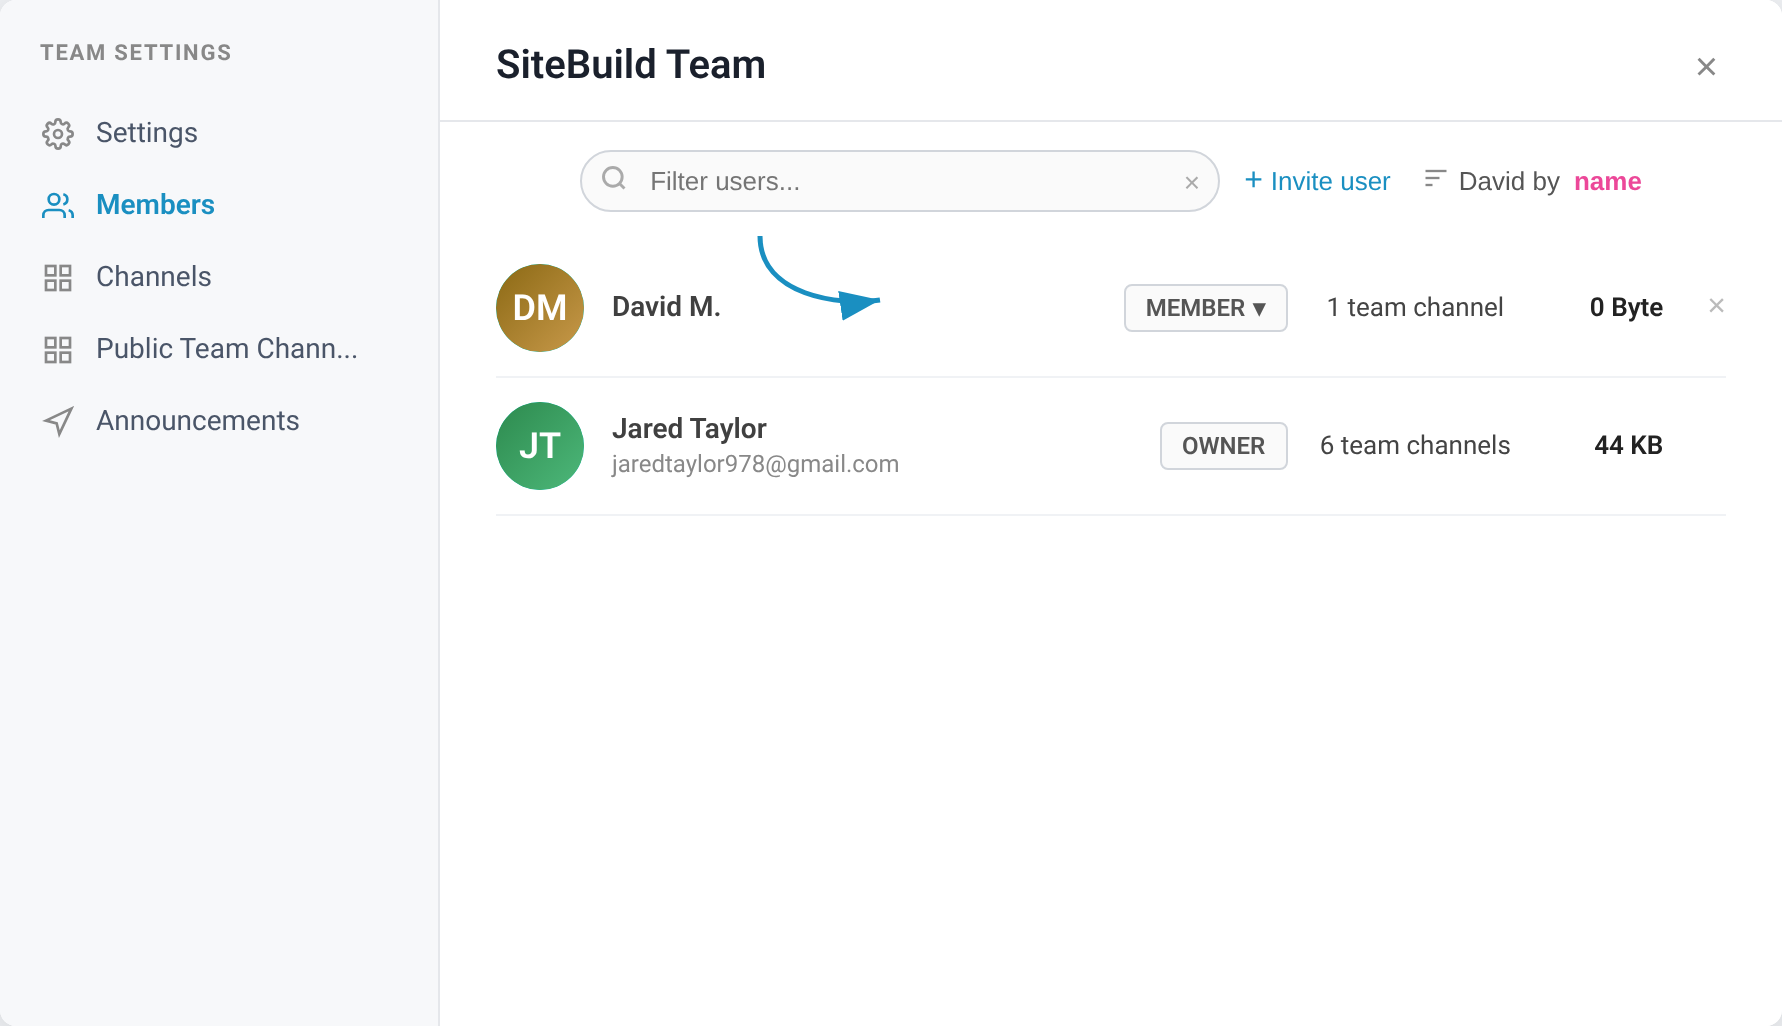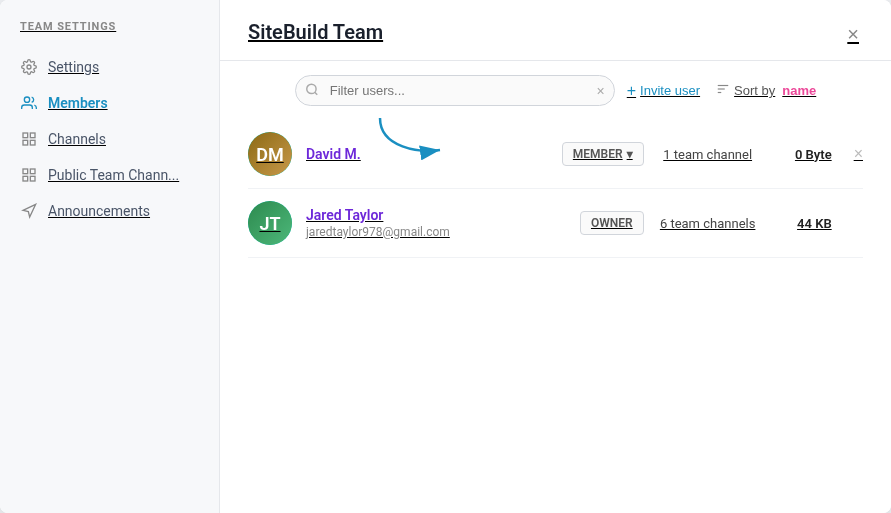--- a/index.html
+++ b/index.html
@@ -15,21 +15,20 @@
     }
 
     .modal {
       width: 891px;
       height: 513px;
       background: #fff;
       display: flex;
       box-shadow: 0 4px 24px rgba(0,0,0,0.15);
       border-radius: 8px;
       overflow: hidden;
-      text-decoration: underline;
     }
 
     
     .sidebar {
       width: 220px;
       min-width: 220px;
       background: #f7f8fa;
       border-right: 1px solid #e5e7eb;
       padding: 20px 0 0 0;
       display: flex;
@@ -227,21 +226,21 @@
     }
 
     .member-info {
       flex: 1;
       min-width: 0;
     }
 
     .member-name {
       font-size: 14px;
       font-weight: 600;
-      color: #6d28d9;
+      color: #404040;
     }
 
     .member-email {
       font-size: 12px;
       color: #888;
       margin-top: 2px;
     }
 
     .member-role-badge {
       display: flex;
@@ -396,21 +395,21 @@
           <span>Invite user</span>
         </button>
         <button class="sort-btn">
           <span>
             <svg width="14" height="14" viewBox="0 0 24 24" fill="none" stroke="#888" stroke-width="2">
               <line x1="3" y1="6" x2="21" y2="6"></line>
                 <line x1="3" y1="12" x2="15" y2="12"></line>
                 <line x1="3" y1="18" x2="9" y2="18"></line>
             </svg>
           </span>
-          <span>Sort by</span>
+          <span>David by</span>
           <span class="bold" style="margin-left:3px;">name</span>
         </button>
       </div>
     </div>
 
     <div class="member-list">
 
       <div class="member-row">
         <div class="member-avatar">
           <div class="avatar-face" style="background: linear-gradient(135deg, #8B6914, #c8994a);">DM</div>

